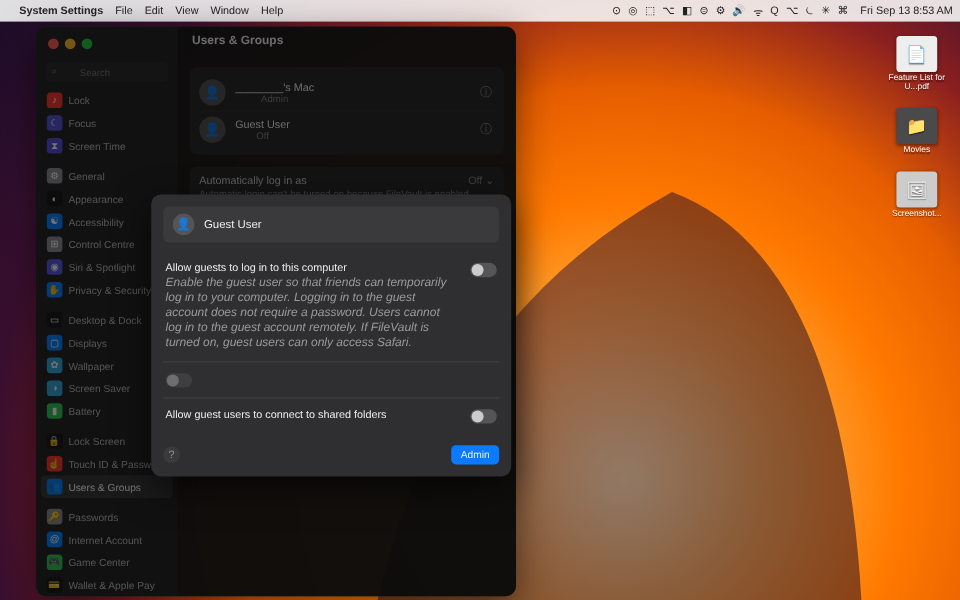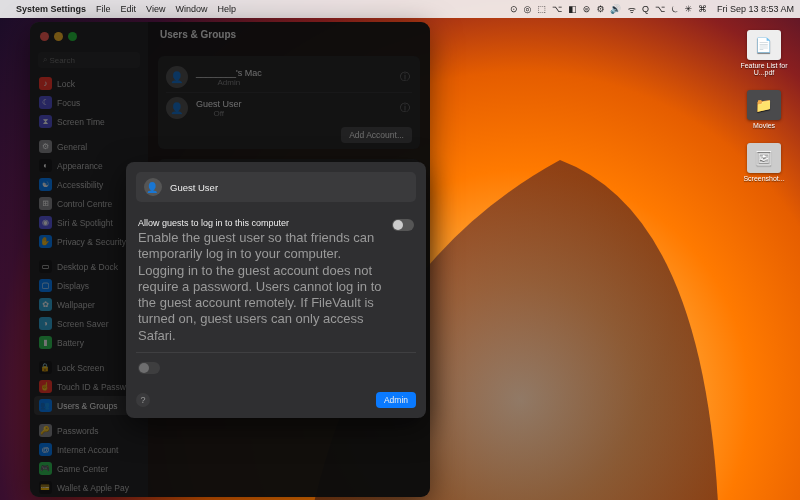--- a/index.html
+++ b/index.html
@@ -43,21 +43,21 @@
     display:flex; overflow:hidden; color:#ccc; font-size:9px;
   }
   .dimmer { position:absolute; inset:0; background:rgba(0,0,0,.55); z-index:3; pointer-events:none; }
   .titlebar { position:absolute; top:0; left:0; right:0; height:28px; display:flex; align-items:center; gap:6px; padding:0 10px; z-index:2;}
   .traffic { display:flex; gap:5px; }
   .dot { width:9px; height:9px; border-radius:50%; }
   .dot.red{background:#ff5f57;} .dot.yellow{background:#febc2e;} .dot.green{background:#28c840;}
   .wtitle { position:absolute; left:130px; top:7px; font-size:10px; font-weight:600; color:#eee; }
 
   .sidebar { width:118px; background:rgba(40,40,42,.9); padding:30px 4px 6px; overflow:hidden; }
-  .search { margin:0 4px 6px; height:16px; background:#2e2e30; border-radius:4px; display:flex; align-items:center; padding:0 5px; color:#777; font-size:8px; gap:2px;}
+  .search { margin:0 4px 6px; height:16px; background:#2e2e30; border-radius:4px; display:flex; align-items:center; padding:0 5px; color:#777; font-size:8px; gap:19px;}
   .sgroup { margin-top:6px; }
   .srow { display:flex; align-items:center; gap:5px; padding:3px 5px; border-radius:4px; color:#bbb; font-size:8.5px; white-space:nowrap; overflow:hidden; }
   .srow.sel { background:#3a3a3c; color:#fff; }
   .sicon { width:13px; height:13px; border-radius:3px; display:flex; align-items:center; justify-content:center; font-size:8px; color:#fff; flex:0 0 13px;}
 
   .content { flex:1; padding:34px 10px 10px; position:relative; overflow:hidden; }
   .card { background:#2a2a2c; border-radius:6px; margin-bottom:10px; padding:6px 8px; font-size:9px; }
   .urow { display:flex; align-items:center; gap:8px; padding:4px 0; border-top:1px solid rgba(255,255,255,.06); position:relative;}
   .urow:first-child{border-top:none;}
   .avatar { width:22px; height:22px; border-radius:50%; background:#555; display:flex; align-items:center; justify-content:center; font-size:11px;}
@@ -75,21 +75,21 @@
   .sheet {
     position:absolute; top:162px; left:126px; width:300px;
     background:#2f2f31; border-radius:8px; box-shadow:0 10px 30px rgba(0,0,0,.6);
     color:#ddd; font-size:9px; z-index:5; padding:10px;
   }
   .sheet .hdr { display:flex; align-items:center; gap:8px; background:#3a3a3c; border-radius:5px; padding:6px 8px; margin-bottom:8px;}
   .sheet .opt { padding:8px 2px; border-top:1px solid rgba(255,255,255,.08); display:flex; justify-content:space-between; align-items:flex-start; gap:10px;}
   .sheet .opt:first-of-type{border-top:none;}
   .sheet .opt .txt { flex:1; }
   .sheet .opt .lbl { color:#eee; font-size:9px;}
-  .sheet .opt .desc{ color:#9a9a9a; font-size:13px; line-height:1.25; margin-top:2px;}
+  .sheet .opt .desc{ color:#9a9a9a; font-size:10px; line-height:1.25; margin-top:2px;font-style:italic;}
   .toggle { width:22px; height:12px; border-radius:7px; background:#555; position:relative; flex:0 0 22px; margin-top:1px;}
   .toggle::after{content:"";position:absolute;top:1px;left:1px;width:10px;height:10px;border-radius:50%;background:#ccc;}
   .sheet .ftr{display:flex; justify-content:space-between; align-items:center; margin-top:10px;}
 </style>
 </head>
 <body>
 
 <div class="desktop">
   <div class="petal"></div>
 </div>
@@ -259,23 +259,20 @@
         <span class="infoic">ⓘ</span>
       </div>
       <div class="urow">
         <div class="avatar">👤</div>
         <div>
           <div class="uname">Guest User</div>
           <div class="usub">Off</div>
         </div>
         <span class="infoic">ⓘ</span>
       </div>
-      <div class="right" style="margin-top:4px;">
-        <button class="btn">Add Account...</button>
-      </div>
     </div>
 
     <div class="card">
       <div class="rowflex">
         <span>Automatically log in as</span>
         <span style="color:#888"><span>Off</span> ⌄</span>
       </div>
       <div class="sub">Automatic login can't be turned on because FileVault is enabled.</div>
       <div class="right" style="margin-top:4px;">
         <button class="btn">Edit...</button>
@@ -299,18 +296,24 @@
       <div class="opt">
         <div class="txt">
           <div class="lbl">Allow guests to log in to this computer</div>
           <div class="desc">Enable the guest user so that friends can temporarily log in to your computer. Logging in to the guest account does not require a password. Users cannot log in to the guest account remotely. If FileVault is turned on, guest users can only access Safari.</div>
         </div>
         <div class="toggle"></div>
       </div>
       <div class="opt">
         <div class="toggle" style="opacity: 0.4;"></div>
       </div>
+      <div class="opt">
+        <div class="txt">
+          <div class="lbl">Allow guest users to connect to shared folders</div>
+        </div>
+        <div class="toggle"></div>
+      </div>
     </div>
   <div class="ftr">
     <div class="helpic">?</div>
     <button class="btn primary">Admin</button>
   </div>
 </div>
 
 </body></html>

